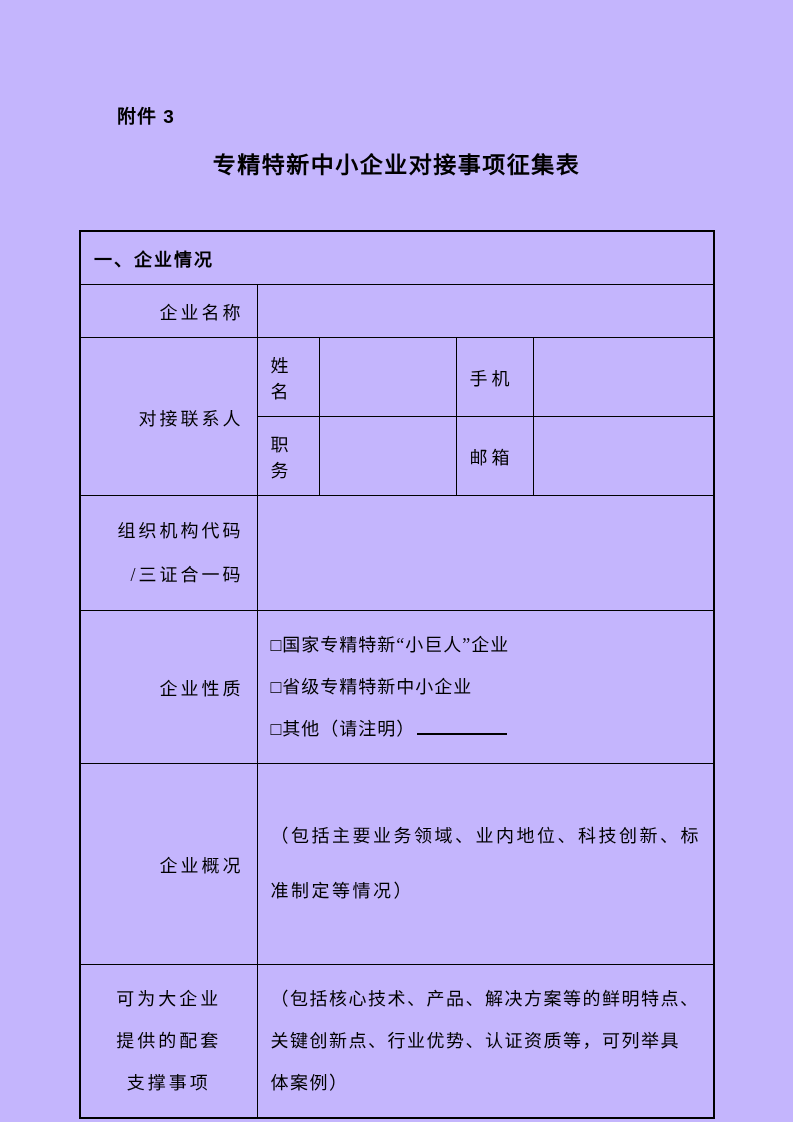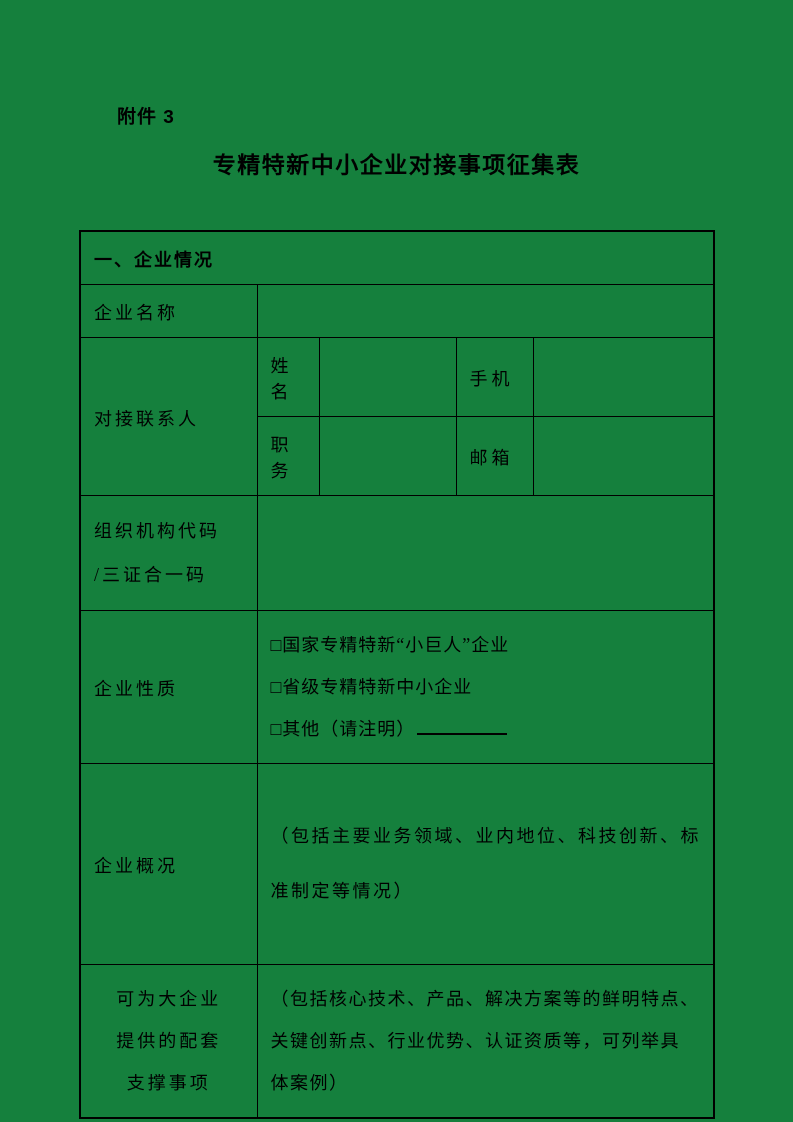--- a/index.html
+++ b/index.html
@@ -1,18 +1,18 @@
 <!DOCTYPE html>
 <html lang="zh-CN"><head>
 <meta charset="utf-8">
 <style>
   html,body { margin:0; padding:0; background:#e8e8e8; }
   .page {
     position:relative; width:793px; height:1122px; margin:0 auto;
-    background:#15803d; color:#000;
+    background:#c4b5fd; color:#000;
     font-family:"Liberation Serif","DejaVu Serif",serif;
     overflow:hidden;
   }
   .attachment {
     position:absolute; left:117px; top:101px;
     font-family:"Liberation Sans","DejaVu Sans",sans-serif;
     font-size:19px; font-weight:700; letter-spacing:1px;
   }
   .title {
     position:absolute; left:0; top:146px; width:100%; margin:0;
@@ -27,21 +27,21 @@
   }
   table.form td {
     border:1px solid #000; padding:13px; vertical-align:middle;
     font-size:18px; color:#000;
   }
   td.sec {
     font-family:"Liberation Sans","DejaVu Sans",sans-serif;
     font-weight:700; font-size:19px; letter-spacing:2px;
     padding:4px 10px 10px 10px; vertical-align:top;
   }
-  td.lbl { text-align:left; letter-spacing:3px; }
+  td.lbl { text-align:right; letter-spacing:3px; }
   td.lbl .ln { line-height:44px; white-space:nowrap; }
   td.lbl3 { text-align:center; letter-spacing:3px; }
   td.lbl3 .ln { line-height:42px; white-space:nowrap; }
   td.sub { text-align:left; padding-left:8px; letter-spacing:4px; }
   td.optcell { padding-left:8px;margin-left:32px; }
   .opt { line-height:42px; letter-spacing:1px; white-space:nowrap; }
   .fill {
     display:inline-block; width:90px; height:16px;
     border-bottom:2px solid #000; margin-left:2px;
   }

